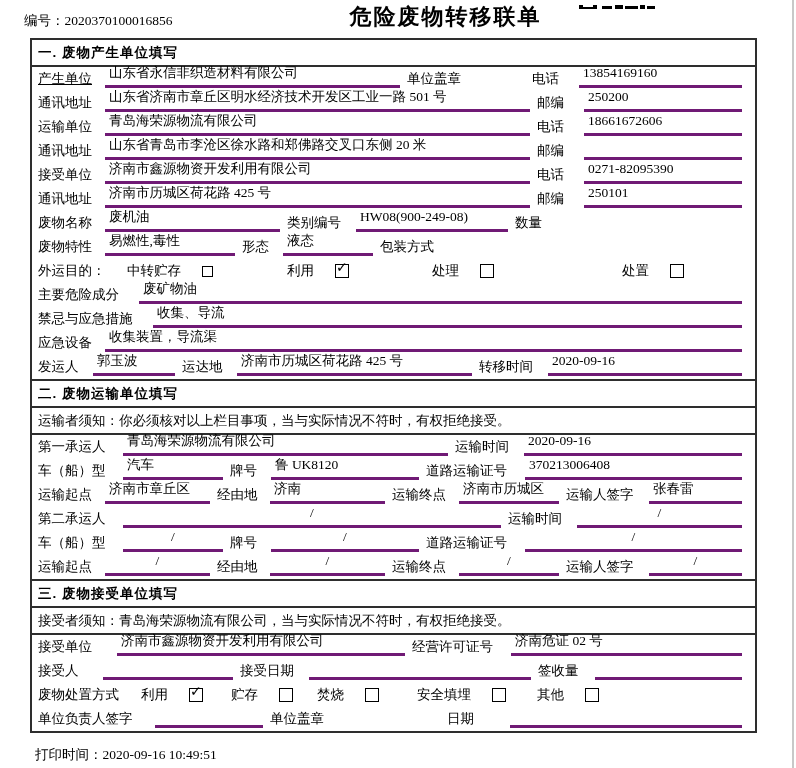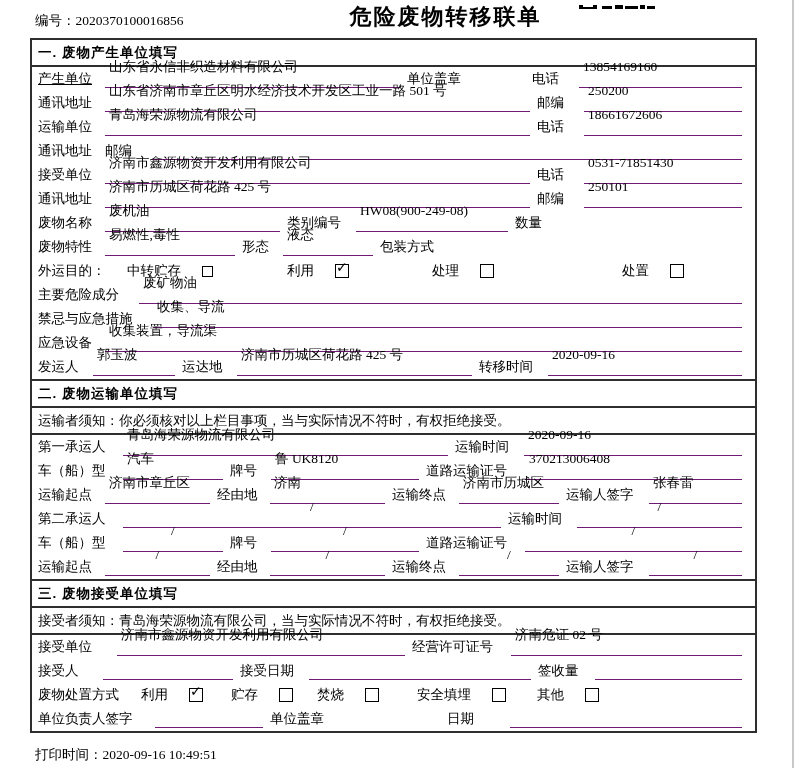--- a/index.html
+++ b/index.html
@@ -2,36 +2,36 @@
 <html style="--ink: #000000; --line: #2e2e2e; --edge: #c8c8c8;"><head>
 <meta charset="utf-8">
 <style>
   html,body{margin:0;padding:0;}
   body{
     width:796px;height:768px;background:#ffffff;position:relative;overflow:hidden;
     font-family:"Liberation Serif","DejaVu Serif",serif;color:var(--ink,#000);
   }
   .page-edge{position:absolute;top:0;bottom:0;right:2px;width:2px;background:var(--edge,#c8c8c8);}
   
-  .doc-number{position:absolute;left:35px;top:12px;font-size:13.5px;white-space:nowrap;}
+  .doc-number{position:absolute;left:24px;top:12px;font-size:13.5px;white-space:nowrap;}
   .doc-title{position:absolute;left:95px;right:0;top:2px;text-align:center;font-size:22px;font-weight:bold;
     font-family:"Liberation Sans","DejaVu Sans",sans-serif;letter-spacing:2px;}
   .qr{position:absolute;left:578px;top:0;width:78px;height:9px;overflow:hidden;}
   
   .form{position:absolute;left:30px;top:38px;width:727px;border:2px solid var(--line,#2e2e2e);
     background:#fff;box-sizing:border-box;}
   .section-header{font-family:"Liberation Sans","DejaVu Sans",sans-serif;font-weight:bold;font-size:13.5px;
     padding:4px 6px 3px 6px;border-bottom:2px solid var(--line,#2e2e2e);letter-spacing:1px;}
   .section-header.mid{border-top:2px solid var(--line,#2e2e2e);}
   .row{display:flex;align-items:flex-end;height:24px;padding:0 6px 3px 6px;box-sizing:border-box;
     font-size:13.5px;white-space:nowrap;}
   .row.notice{height:27px;align-items:center;border-bottom:2px solid var(--line,#2e2e2e);padding-bottom:0;}
   .cell{flex:0 0 auto;box-sizing:border-box;}
   .lbl{margin-right:7px;}
-  .val{border-bottom:1px solid #701a75;padding:0 4px 12px 4px;margin-right:7px;min-height:16px;
+  .val{border-bottom:3px solid #701a75;padding:0 4px 4px 4px;margin-right:7px;min-height:16px;
     overflow:hidden;line-height:16px;}
   .chk{display:flex;align-items:center;gap:12px;}
   .chk .t{margin-right:9px;}
   .box{width:12px;height:12px;border:1px solid #000;display:inline-block;position:relative;flex:0 0 auto;}
   .box.small{width:9px;height:9px;}
   .box .mark{position:absolute;top:-5px;left:0;font-size:14px;font-weight:bold;line-height:1;
     font-family:"DejaVu Sans",sans-serif;}
   
   .print-time{position:absolute;left:35px;top:746px;font-size:13.5px;}
 </style>
@@ -72,28 +72,29 @@
         <span class="cell val" style="flex: 1 1 auto;">250200</span>
       </div>
       <div class="row">
         <span class="cell lbl" style="width: 60px;">运输单位</span>
         <span class="cell val" style="width: 425px;">青岛海荣源物流有限公司</span>
         <span class="cell lbl" style="width: 40px;">电话</span>
         <span class="cell val" style="flex: 1 1 auto;">18661672606</span>
       </div>
       <div class="row">
         <span class="cell lbl" style="width: 60px;">通讯地址</span>
+        <span class="cell val" style="width: 425px;">山东省青岛市李沧区徐水路和郑佛路交叉口东侧 20 米</span>
         <span class="cell lbl" style="width: 40px;">邮编</span>
         <span class="cell val" style="flex: 1 1 auto;"></span>
       </div>
       <div class="row">
         <span class="cell lbl" style="width: 60px;">接受单位</span>
         <span class="cell val" style="width: 425px;">济南市鑫源物资开发利用有限公司</span>
         <span class="cell lbl" style="width: 40px;">电话</span>
-        <span class="cell val" style="flex: 1 1 auto;">0531-71851430</span>
+        <span class="cell val" style="flex: 1 1 auto;">0271-82095390</span>
       </div>
       <div class="row">
         <span class="cell lbl" style="width: 60px;">通讯地址</span>
         <span class="cell val" style="width: 425px;">济南市历城区荷花路 425 号</span>
         <span class="cell lbl" style="width: 40px;">邮编</span>
         <span class="cell val" style="flex: 1 1 auto;">250101</span>
       </div>
       <div class="row">
         <span class="cell lbl" style="width: 60px;">废物名称</span>
         <span class="cell val" style="width: 175px;">废机油</span>

